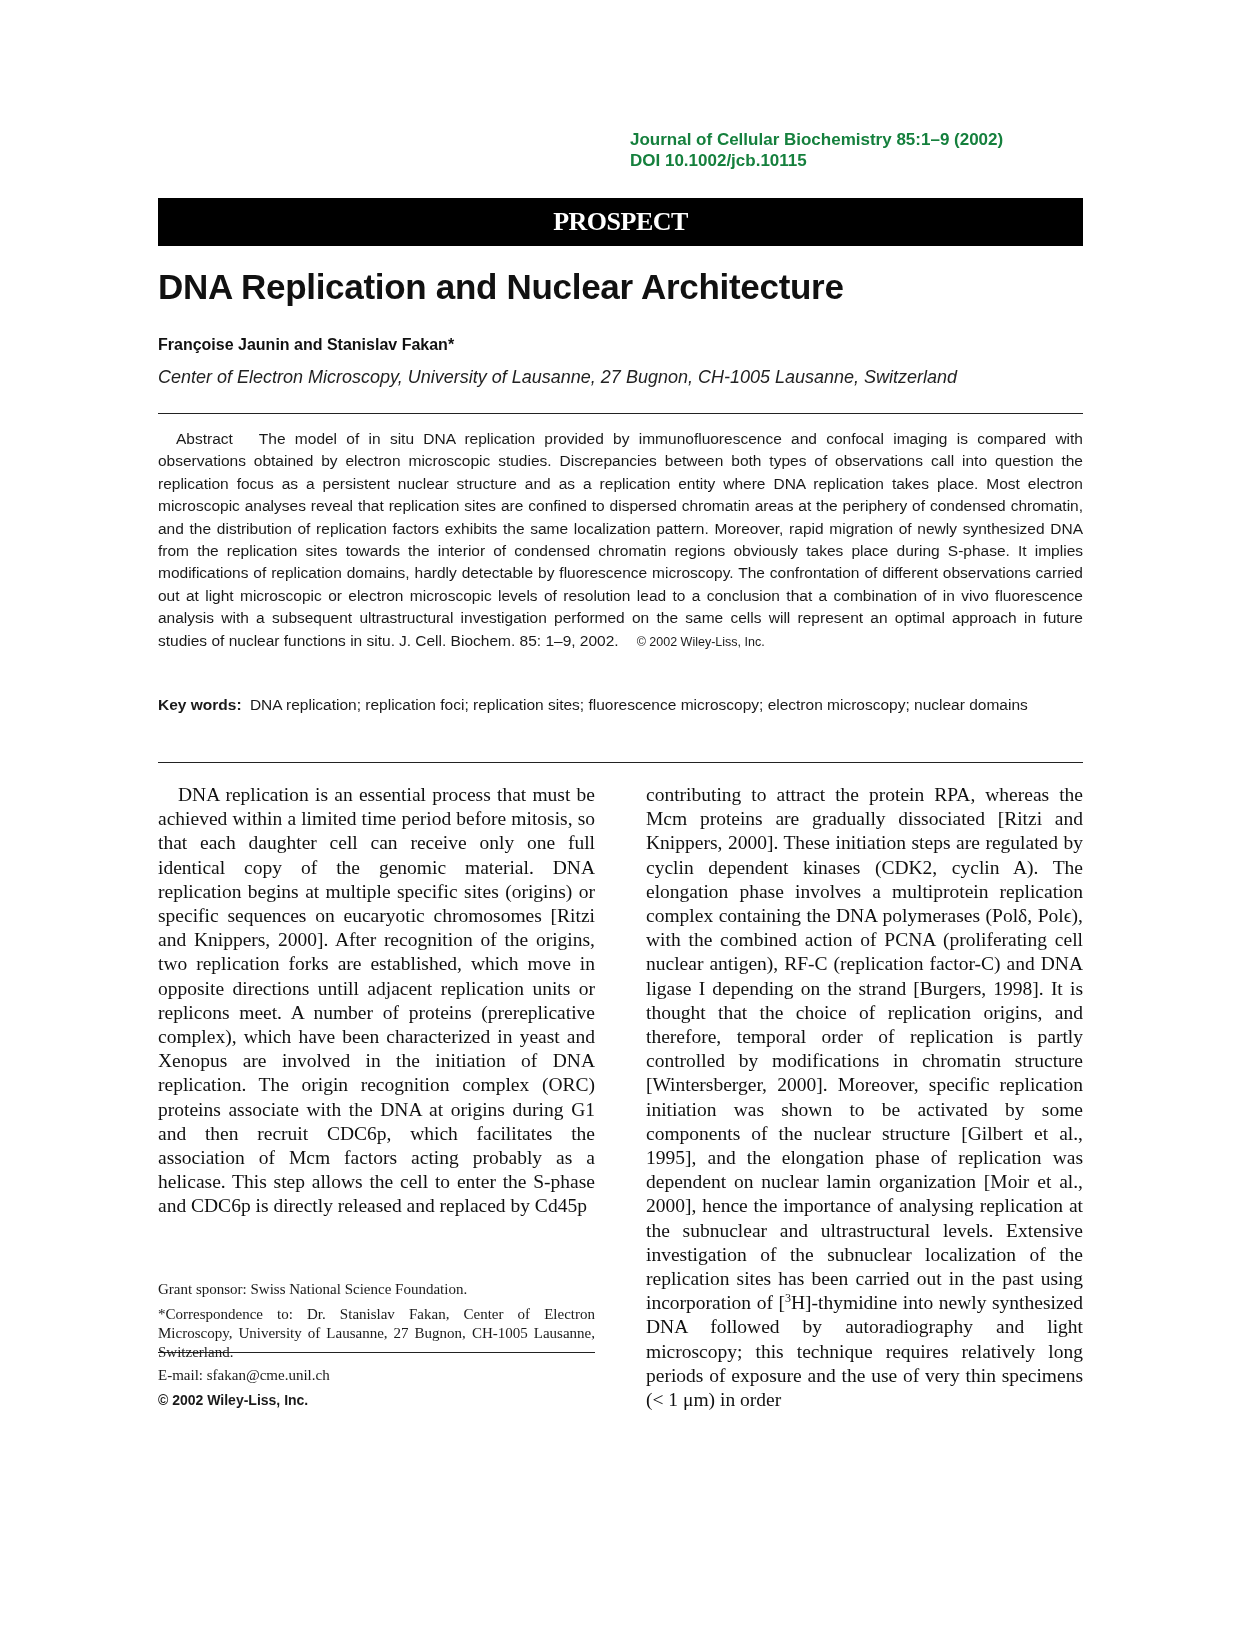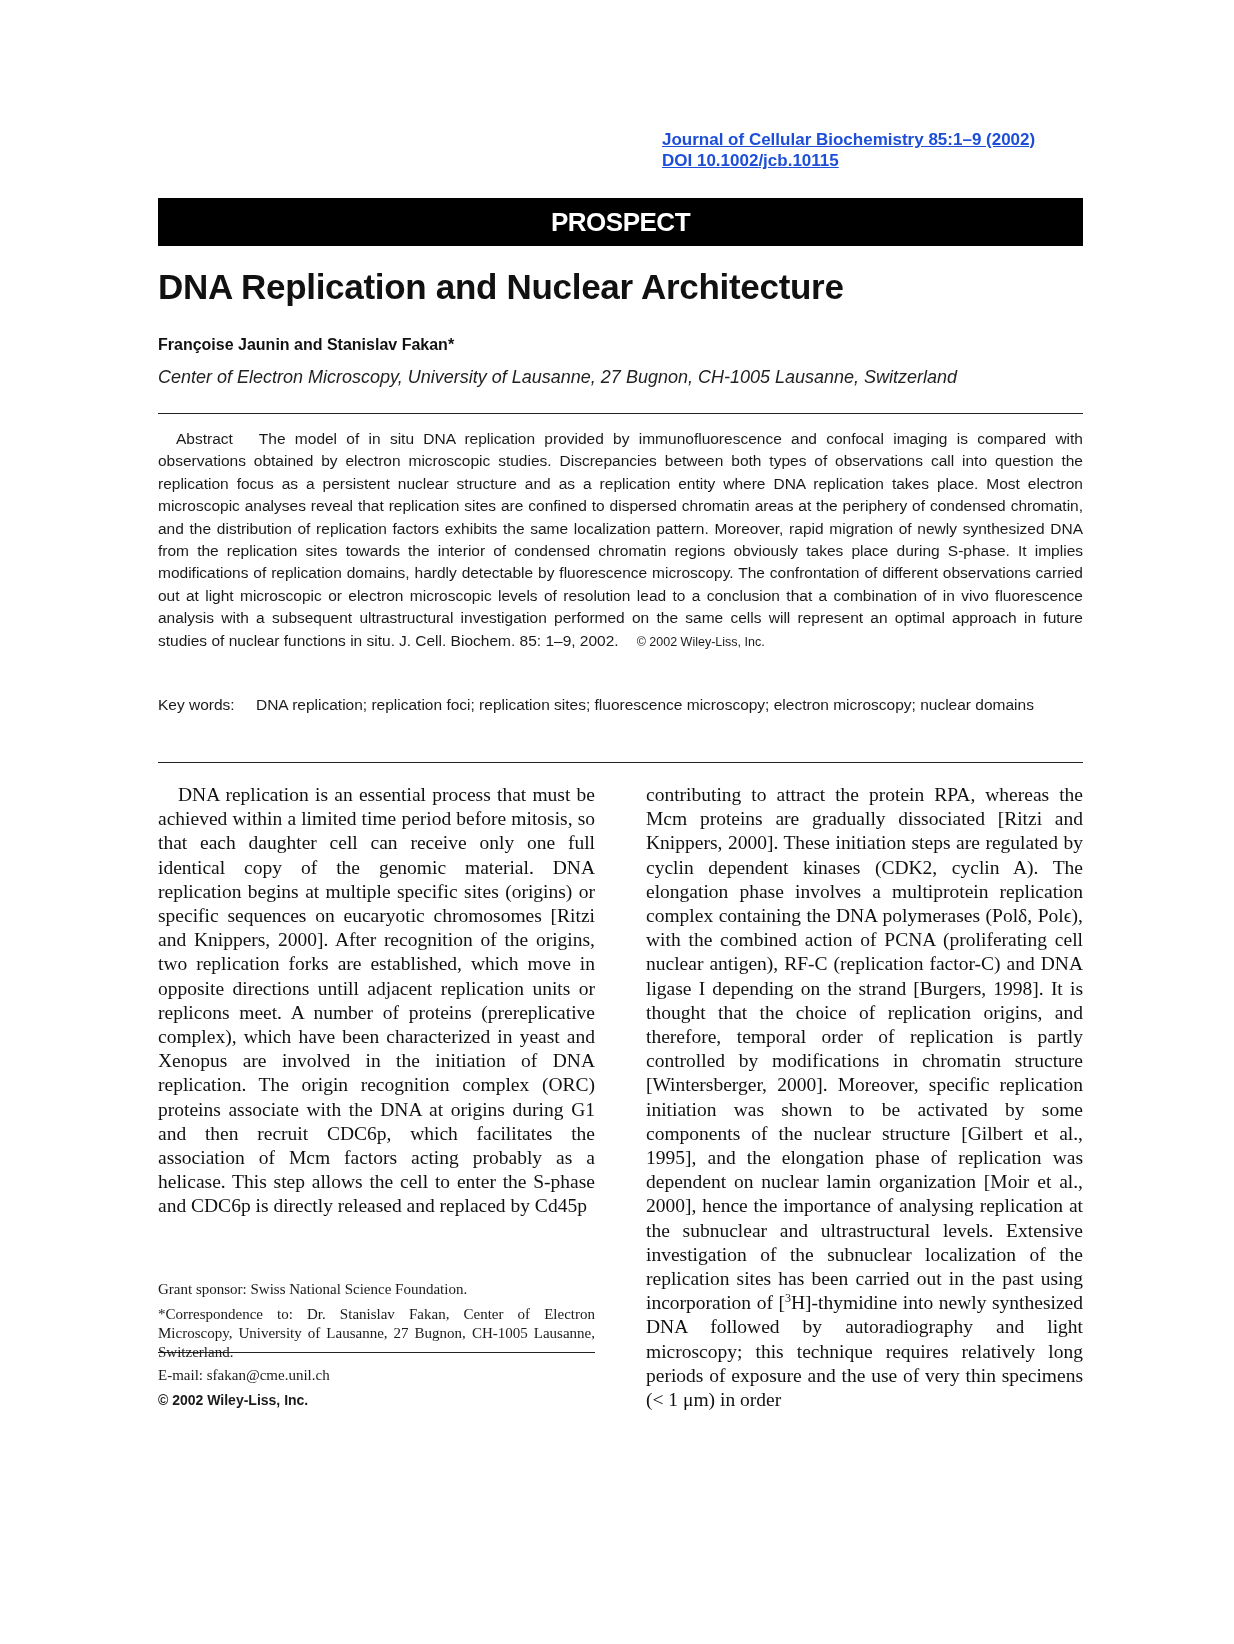--- a/index.html
+++ b/index.html
@@ -1,27 +1,27 @@
 <!DOCTYPE html>
 <html><head>
 <meta charset="utf-8">
 <style>
   * { box-sizing: border-box; margin: 0; padding: 0; }
   html, body { width: 1234px; height: 1644px; background: #ffffff; }
   body { position: relative; color: #111; overflow: hidden; }
 
   .journal-header {
-    position: absolute; left: 662px; top: 129px; width: 420px;
+    position: absolute; left: 630px; top: 129px; width: 420px;
     font-family: "Liberation Sans", sans-serif; font-weight: bold;
-    font-size: 17px; line-height: 21px; color: #1d4ed8; text-decoration: underline;
+    font-size: 17px; line-height: 21px; color: #15803d;
   }
   .prospect-bar {
     position: absolute; left: 158px; top: 198px; width: 925px; height: 48px;
     background: #000; color: #fff; text-align: center;
-    font-family: Liberation Sans, sans-serif; font-weight: bold;
+    font-family: Liberation Serif, serif; font-weight: bold;
     font-size: 26px; line-height: 48px; letter-spacing: -0.5px;
   }
   .title {
     position: absolute; left: 158px; top: 266px; width: 925px;
     font-family: "Liberation Sans", sans-serif; font-weight: bold;
     font-size: 35px; line-height: 42px; color: #111; letter-spacing: -0.3px;
   }
   .authors {
     position: absolute; left: 158px; top: 335px;
     font-family: "Liberation Sans", sans-serif; font-weight: bold;
@@ -39,21 +39,21 @@
     font-size: 15.5px; line-height: 22.4px; text-align: justify; color: #1a1a1a;
   }
   .abstract .label { font-weight: normal; margin-left: 18px; margin-right: 26px; }
   .abstract .cite { margin-left: 4px; }
   .abstract .copy { font-size: 12.5px; margin-left: 18px; }
   .keywords {
     position: absolute; left: 158px; top: 694px; width: 925px;
     font-family: "Liberation Sans", sans-serif;
     font-size: 15.5px; line-height: 22px; color: #1a1a1a;
   }
-  .keywords .label { font-weight: normal; margin-right: 17px; }
+  .keywords .label { font-weight: bold; margin-right: 4px; }
 
   .col {
     position: absolute; top: 783px; width: 437px;
     font-family: "Liberation Serif", serif;
     font-size: 19.5px; line-height: 24.2px; text-align: justify; color: #111;
     hyphens: none;
   }
   .col.left { left: 158px; }
   .col.right { left: 646px; }
   .col p { text-indent: 20px; }

